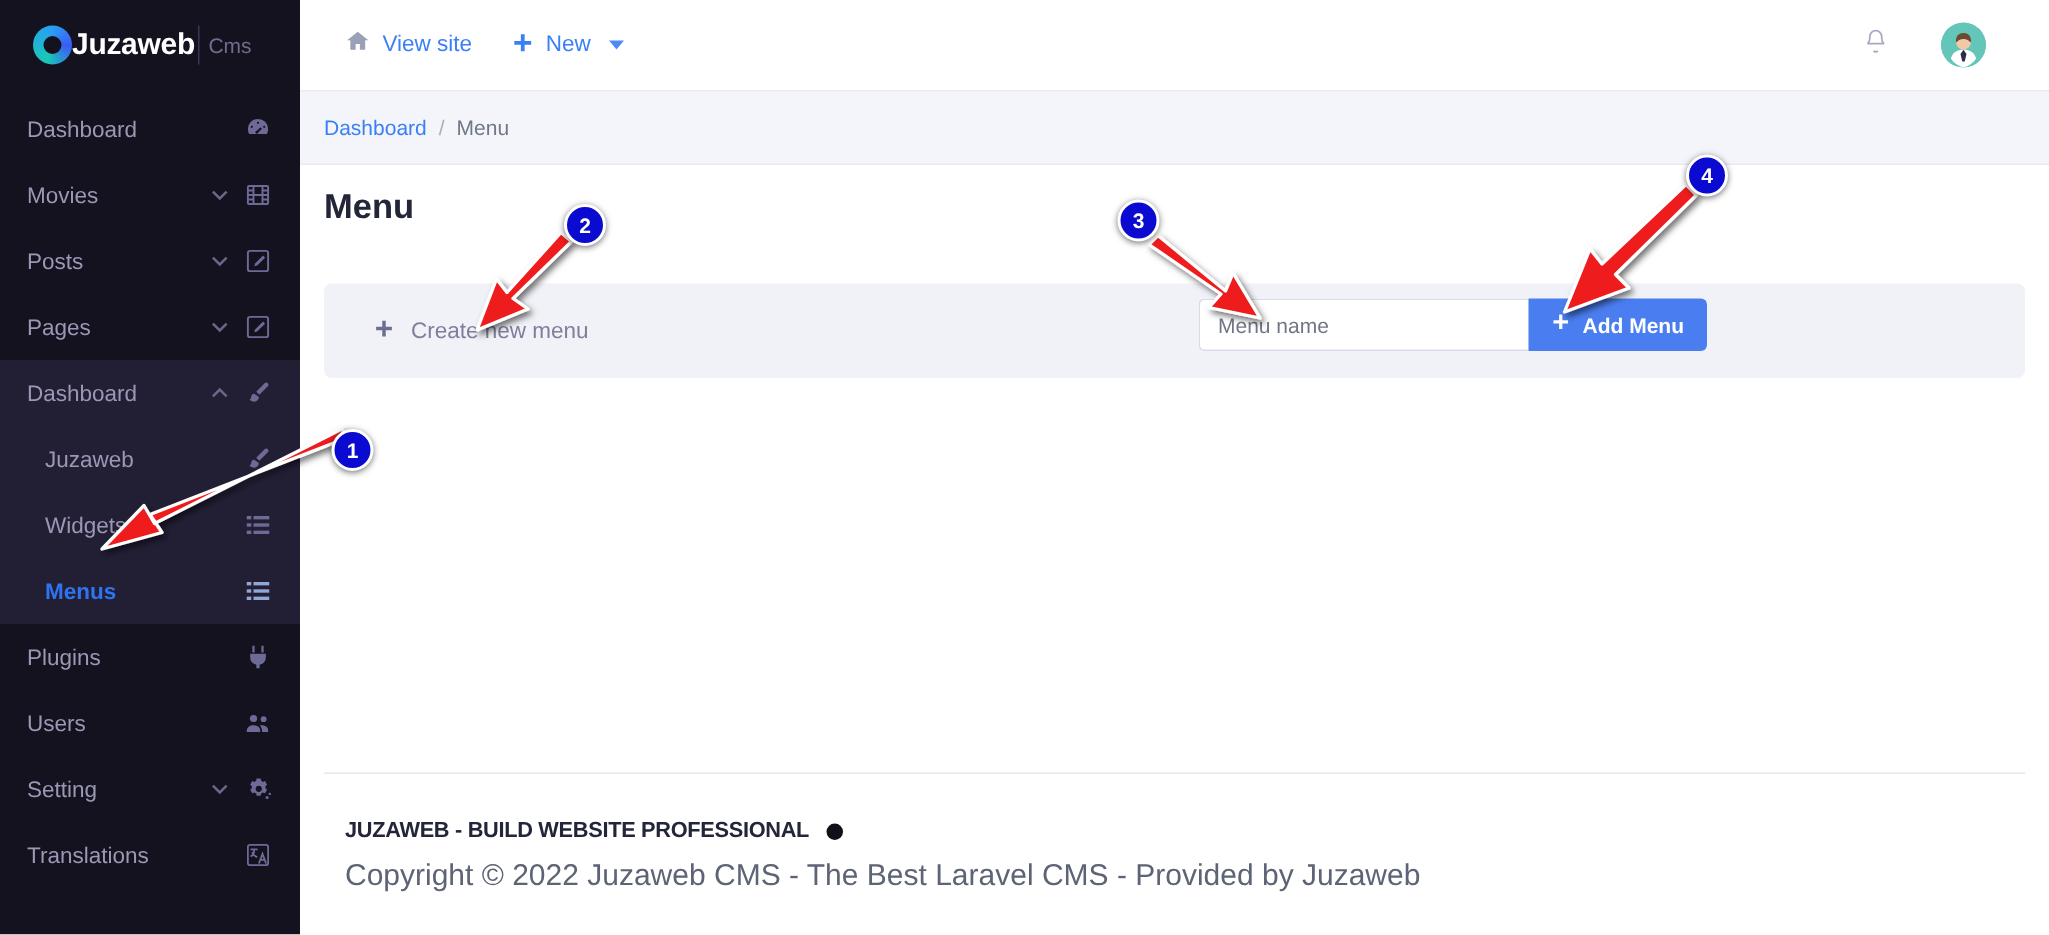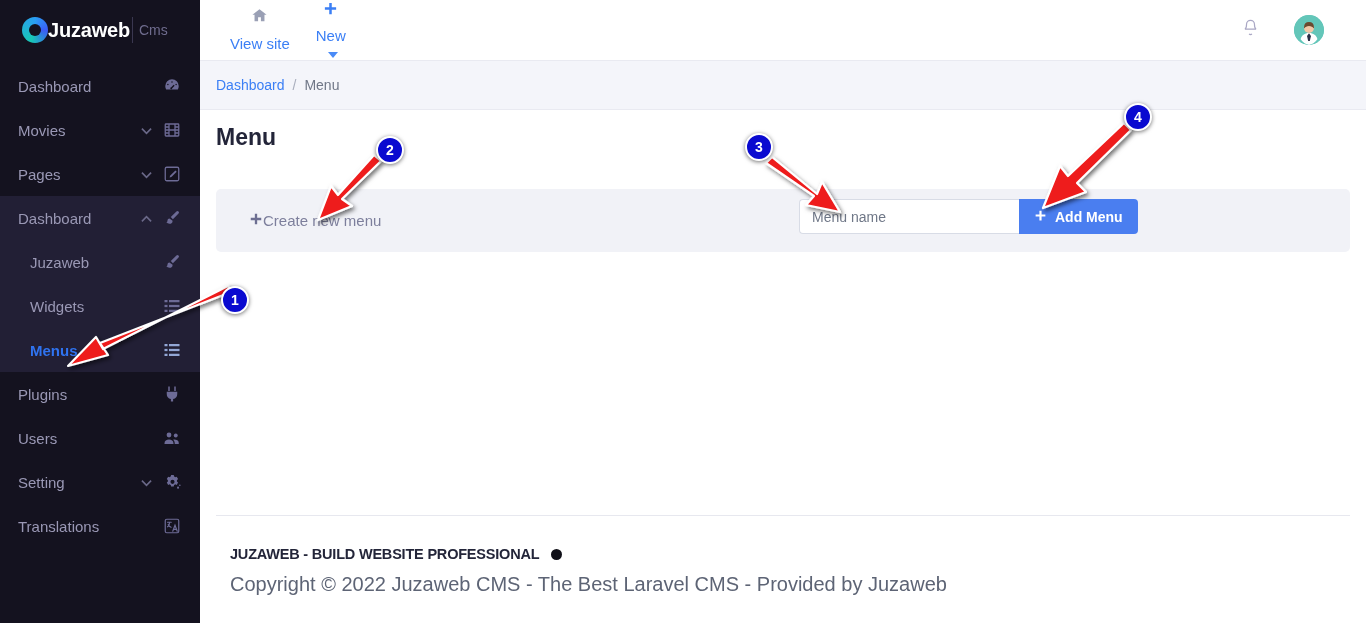--- a/index.html
+++ b/index.html
@@ -70,21 +70,21 @@
   .topbar {
     position: absolute; left: 200px; top: 0;
     width: 1166px; height: 60px;
     background: #ffffff;
     display: flex; align-items: center;
     border-bottom: 1px solid #ffffff;
   }
   .topbar-left { display: flex; align-items: center; gap: 26px; padding-left: 30px; }
   .top-link {
     display: flex; align-items: center; gap: 8px;
-    color: #3b7ff5; font-size: 15px; cursor: pointer; flex-direction: column;
+    color: #3b7ff5; font-size: 15px; cursor: pointer;
   }
   .top-link .home-ic { color: #9aa0b5; }
   .top-link .plus-ic { color: #3b7ff5; font-weight: bold; font-size: 18px; line-height: 1; }
   .top-link .dd-caret {
     width: 0; height: 0; margin-left: 4px;
     border-left: 5px solid transparent; border-right: 5px solid transparent;
     border-top: 6px solid #4a8bf7;
   }
   .topbar-right {
     margin-left: auto; display: flex; align-items: center;
@@ -123,21 +123,21 @@
     font-size: 23px; font-weight: bold; color: #232539;
     padding: 14px 0 0 16px;
   }
   .panel {
     position: absolute; left: 16px; top: 79px;
     width: 1134px; height: 63px;
     background: #f1f2f7; border-radius: 5px;
     display: flex; align-items: center;
   }
   .create-link {
-    display: flex; align-items: center; gap: 0;
+    display: flex; align-items: center; gap: 11px;
     margin-left: 33px;
     color: #7d7f9c; font-size: 15px; cursor: pointer;
   }
   .create-link .plus { font-size: 17px; color: #6d6f92; font-weight: bold; line-height: 1; }
   .form-group {
     position: absolute; left: 583px; top: 10px;
     display: flex; align-items: stretch;
   }
   .menu-input {
     width: 220px; height: 35px;
@@ -223,20 +223,34 @@
             </svg>
         </span>
         <span class="ic">
           <svg width="18" height="18" viewBox="0 0 24 24" fill="none" stroke="currentColor" stroke-width="1.7">
               <rect x="3" y="4" width="18" height="16" rx="1"></rect>
               <path d="M8 4v16M16 4v16M3 12h18M3 8h5M16 8h5M3 16h5M16 16h5"></path>
             </svg>
         </span>
       </div>
 
+      <div class="nav-item">
+        <span class="label">Posts</span>
+        <span class="caret">
+          <svg width="11" height="8" viewBox="0 0 12 8" fill="none" stroke="currentColor" stroke-width="1.8">
+              <path d="M1 1.5 6 6.5 11 1.5"></path>
+            </svg>
+        </span>
+        <span class="ic">
+          <svg width="18" height="18" viewBox="0 0 24 24" fill="none" stroke="currentColor" stroke-width="1.7">
+              <rect x="3" y="3" width="18" height="18" rx="2"></rect>
+              <path d="M16.5 7.2 9.4 14.3l-.6 2.4 2.4-.6 7.1-7.1-1.8-1.8z" fill="currentColor" stroke="none"></path>
+            </svg>
+        </span>
+      </div>
 
       <div class="nav-item">
         <span class="label">Pages</span>
         <span class="caret">
           <svg width="11" height="8" viewBox="0 0 12 8" fill="none" stroke="currentColor" stroke-width="1.8">
               <path d="M1 1.5 6 6.5 11 1.5"></path>
             </svg>
         </span>
         <span class="ic">
           <svg width="18" height="18" viewBox="0 0 24 24" fill="none" stroke="currentColor" stroke-width="1.7">

